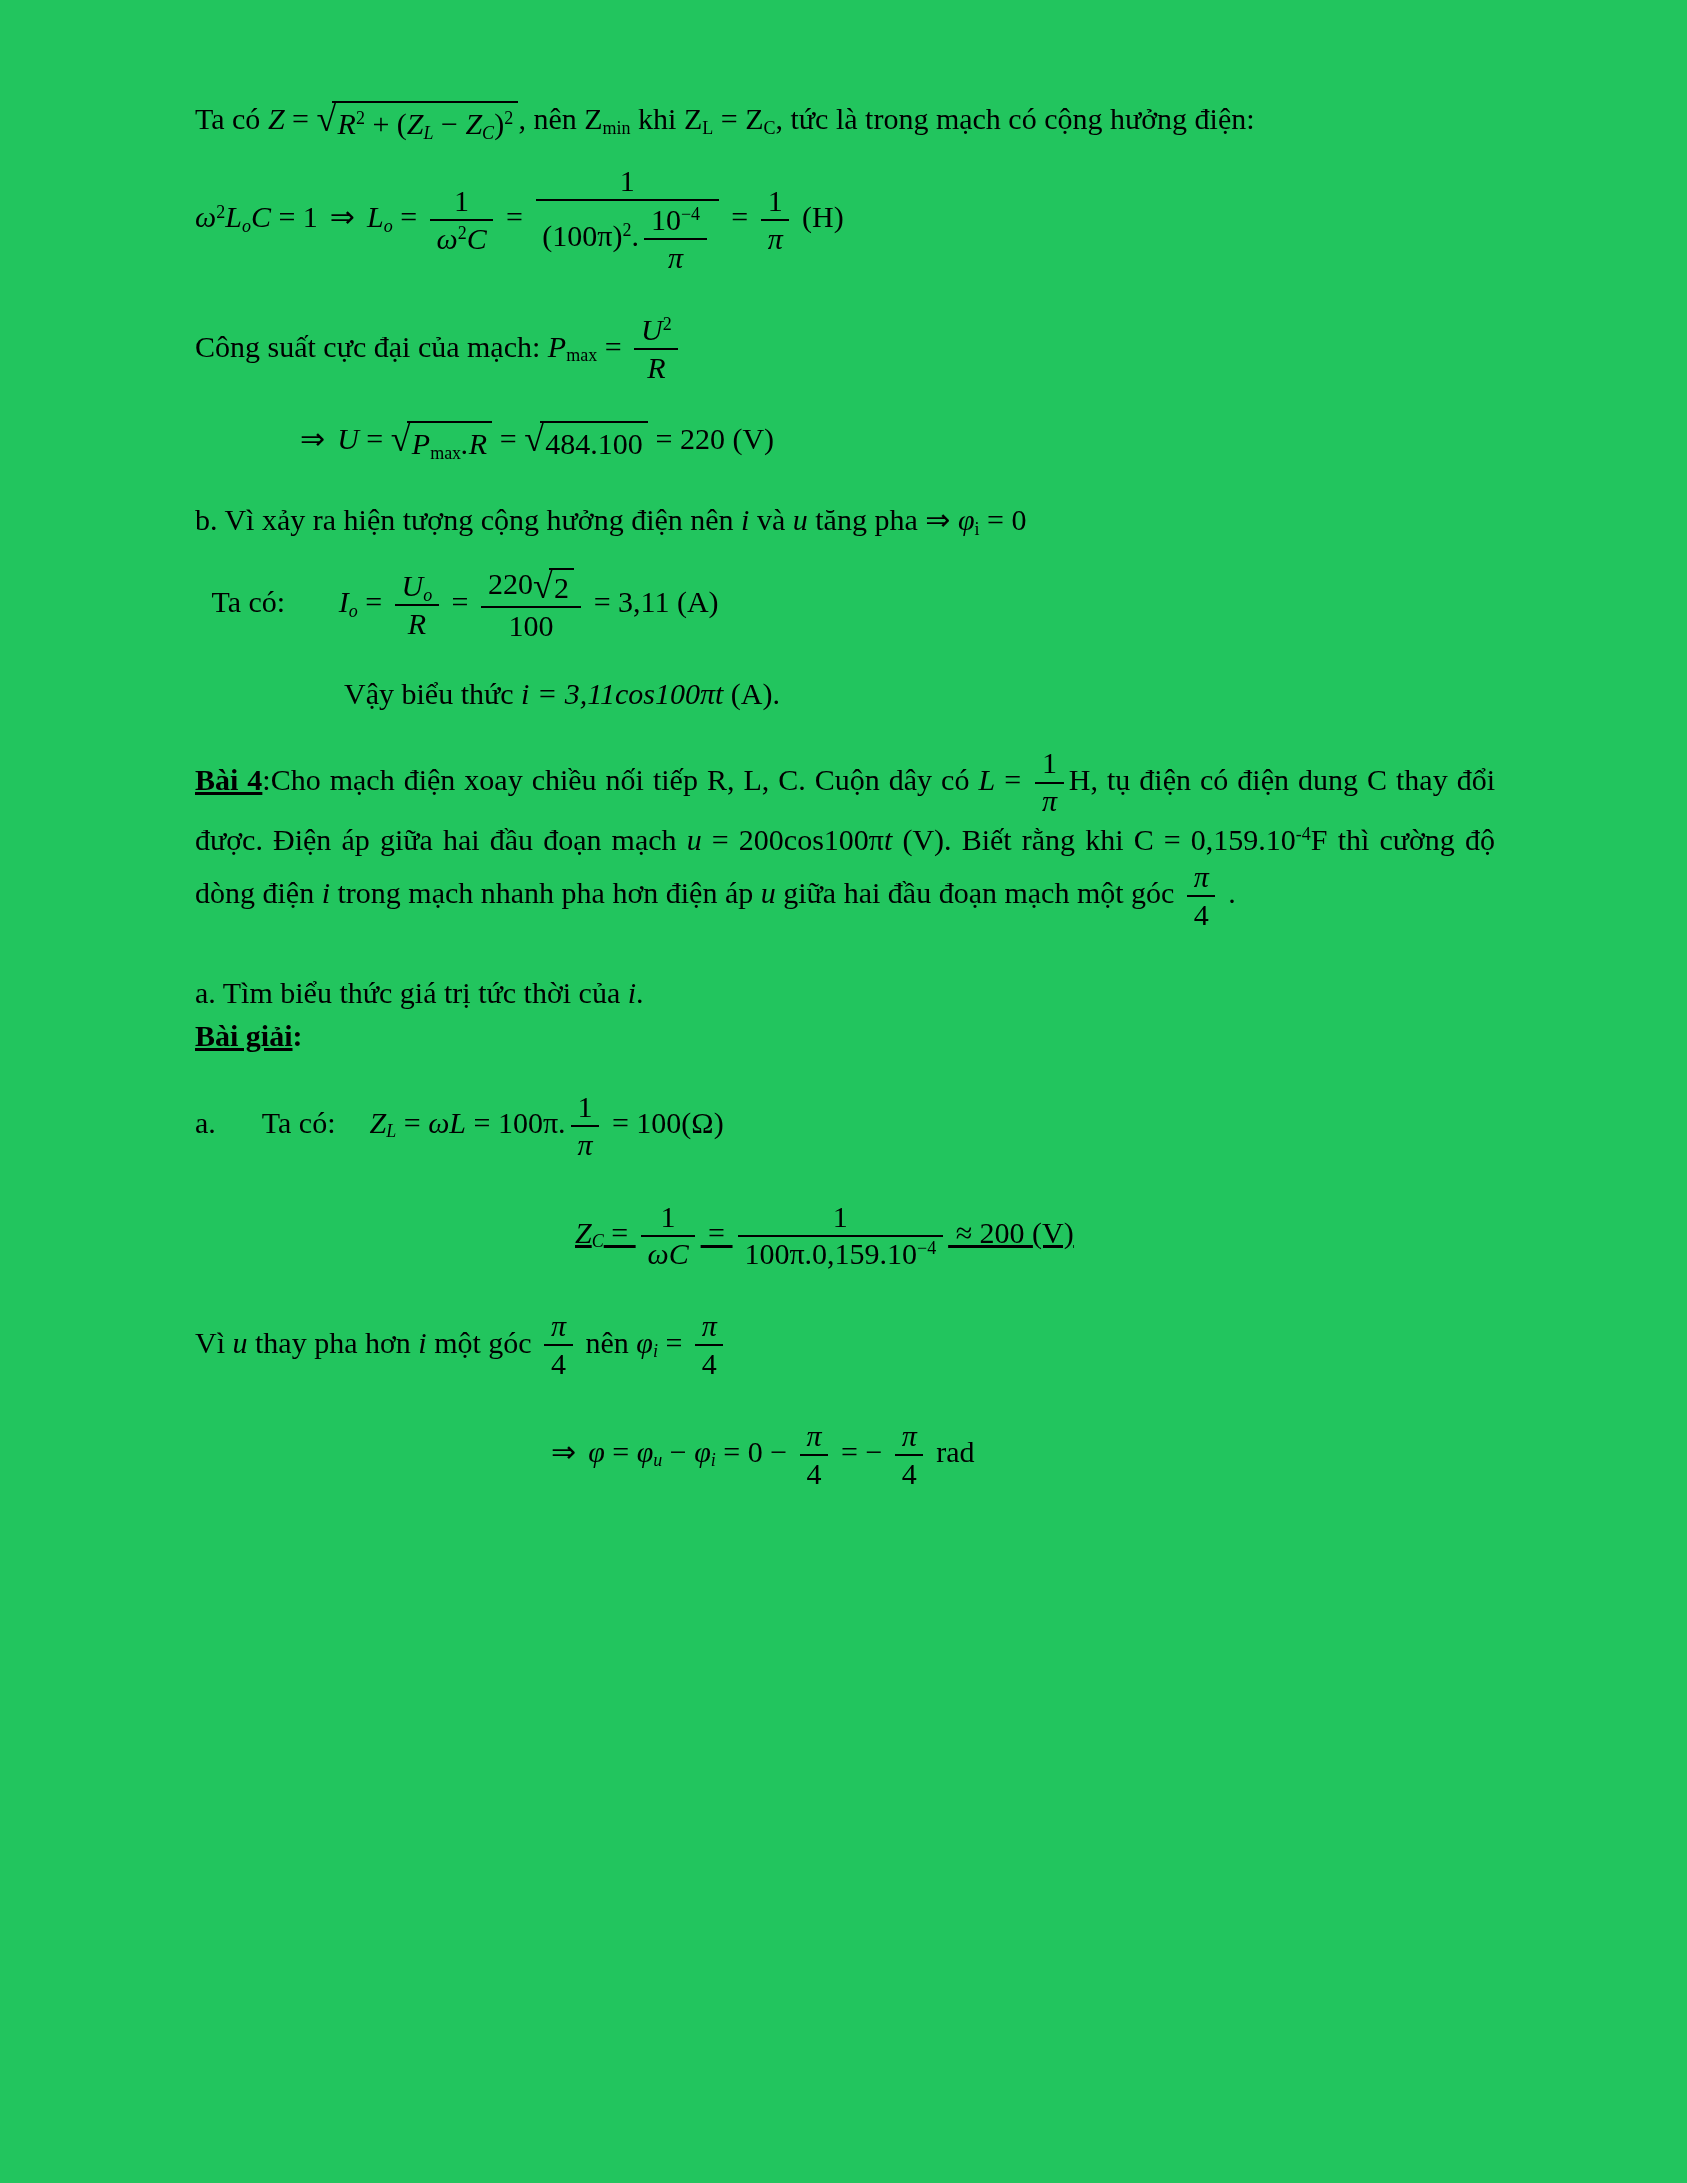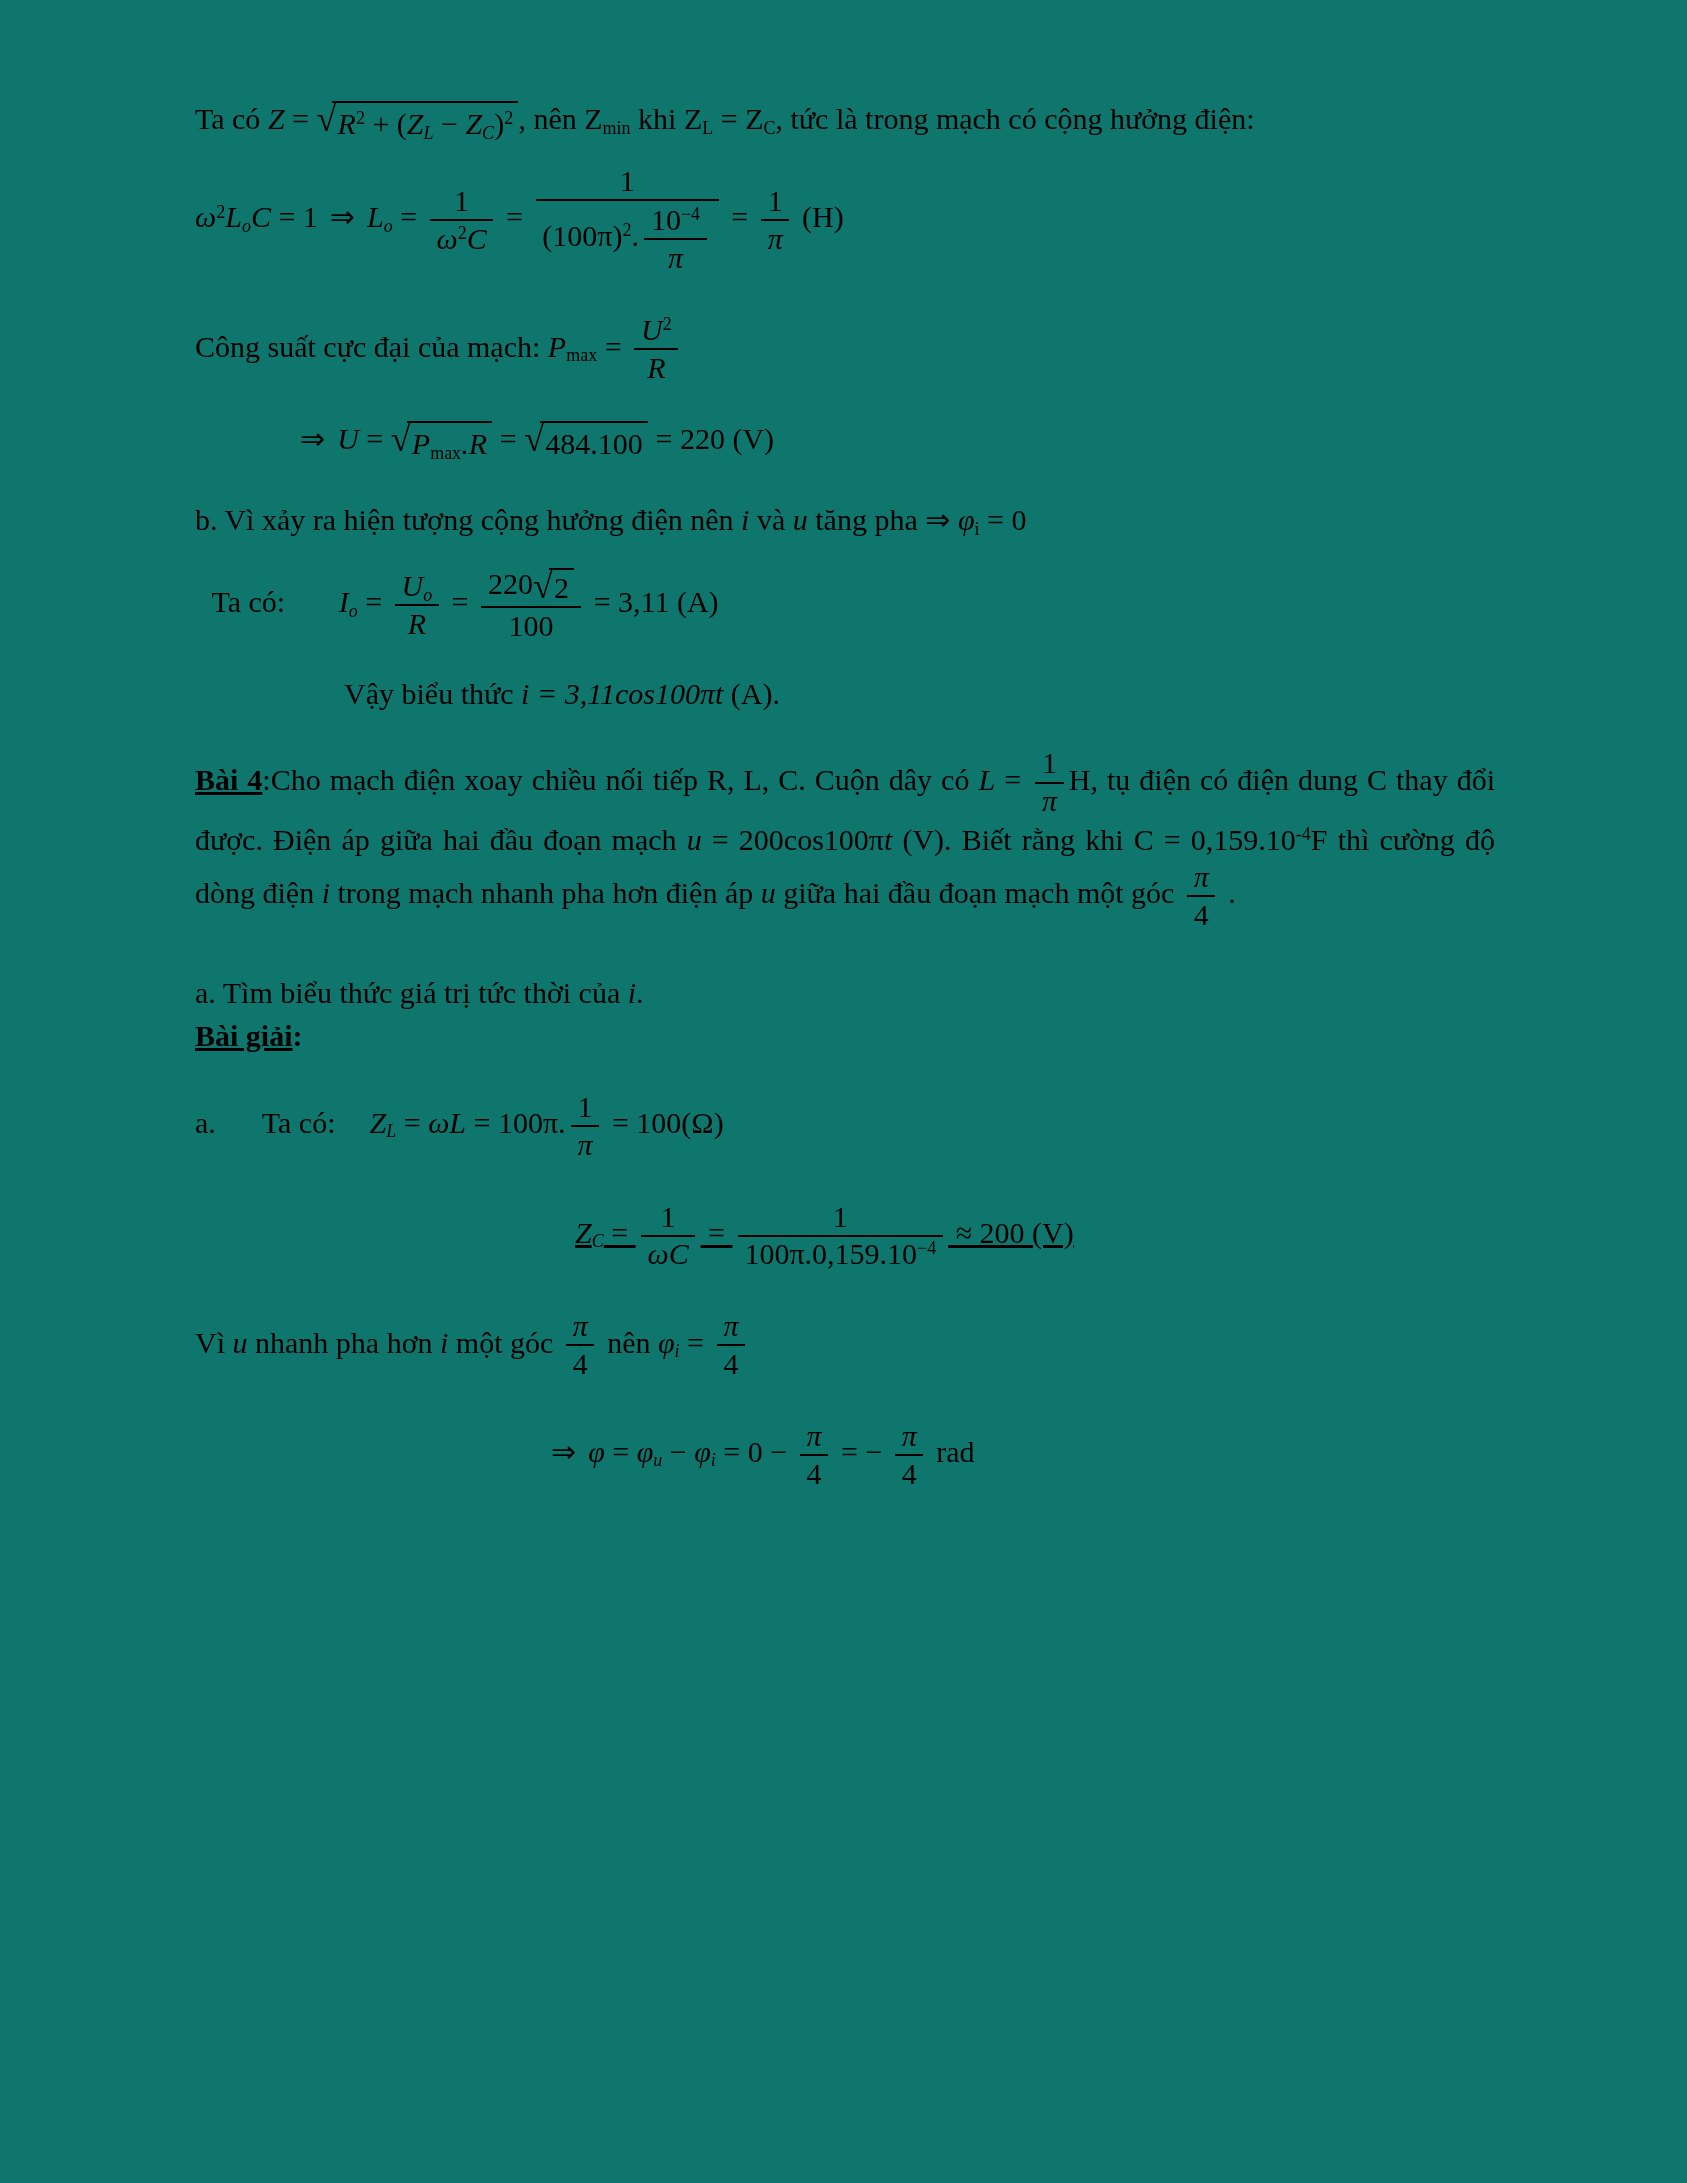--- a/index.html
+++ b/index.html
@@ -1,18 +1,18 @@
 <!DOCTYPE html>
 <html style="font-size:10.6px"><head>
 <meta charset="utf-8">
 <style>
   html,body{margin:0;padding:0;}
   body{width:1687px;height:2183px;background:#ffffff;color:#000;
        font-family:"Liberation Serif", serif;font-size:30px;}
-  .page{position:relative;width:1687px;height:2183px;background:#0f766e;overflow:hidden;}
+  .page{position:relative;width:1687px;height:2183px;background:#22c55e;overflow:hidden;}
   .content{position:absolute;left:195px;top:99px;width:1300px;line-height:1.32;}
   .line{white-space:normal;}
   .it{font-style:italic;}
   .bu{font-weight:bold;text-decoration:underline;}
   .b{font-weight:bold;}
   sub{font-size:0.60em;vertical-align:-0.25em;line-height:0;}
   sup{font-size:0.60em;vertical-align:0.55em;line-height:0;}
   .frac{display:inline-block;vertical-align:middle;text-align:center;margin:0 5.3px;}
   .frac .num,.frac .den{display:block;padding:0.7px 6.6px;line-height:1.15;}
   .frac .den{border-top:2.6px solid #000;}
@@ -73,19 +73,19 @@
 
     <div class="line l9"><span>a. Tìm biểu thức giá trị tức thời của </span><span class="it">i</span><span>.</span></div>
 
 
     <div class="line l11"><span class="bu">Bài giải</span><span class="b">:</span></div>
 
     <div class="line l12"><span class="gap70">a.</span><span class="gap40">Ta có: </span><span class="it">Z</span><sub class="it">L</sub><span> = </span><span class="it">ωL</span><span> = 100π.</span><span class="frac"><span class="num">1</span><span class="den it">π</span></span><span> = 100</span><span>(Ω)</span></div>
 
     <div class="line l13"><span class="it">Z</span><sub class="it">C</sub><span> = </span><span class="frac"><span class="num">1</span><span class="den it">ωC</span></span><span> = </span><span class="frac"><span class="num">1</span><span class="den"><span>100π.0,159.10</span><sup>−4</sup></span></span><span> ≈ 200 </span><span>(V)</span></div>
 
-    <div class="line l14"><span>Vì </span><span class="it">u</span><span> nhanh pha hơn </span><span class="it">i</span><span> một góc </span><span class="frac"><span class="num it">π</span><span class="den">4</span></span><span> nên </span><span class="it">φ</span><sub class="it">i</sub><span> = </span><span class="frac"><span class="num it">π</span><span class="den">4</span></span></div>
+    <div class="line l14"><span>Vì </span><span class="it">u</span><span> thay pha hơn </span><span class="it">i</span><span> một góc </span><span class="frac"><span class="num it">π</span><span class="den">4</span></span><span> nên </span><span class="it">φ</span><sub class="it">i</sub><span> = </span><span class="frac"><span class="num it">π</span><span class="den">4</span></span></div>
 
     <div class="line l15"><span class="imp">⇒</span><span class="it">φ</span><span> = </span><span class="it">φ</span><sub class="it">u</sub><span> − </span><span class="it">φ</span><sub class="it">i</sub><span> = 0 − </span><span class="frac"><span class="num it">π</span><span class="den">4</span></span><span> = − </span><span class="frac"><span class="num it">π</span><span class="den">4</span></span><span> rad</span></div>
 
   </div>
 </div>
 
 
 </body></html>

